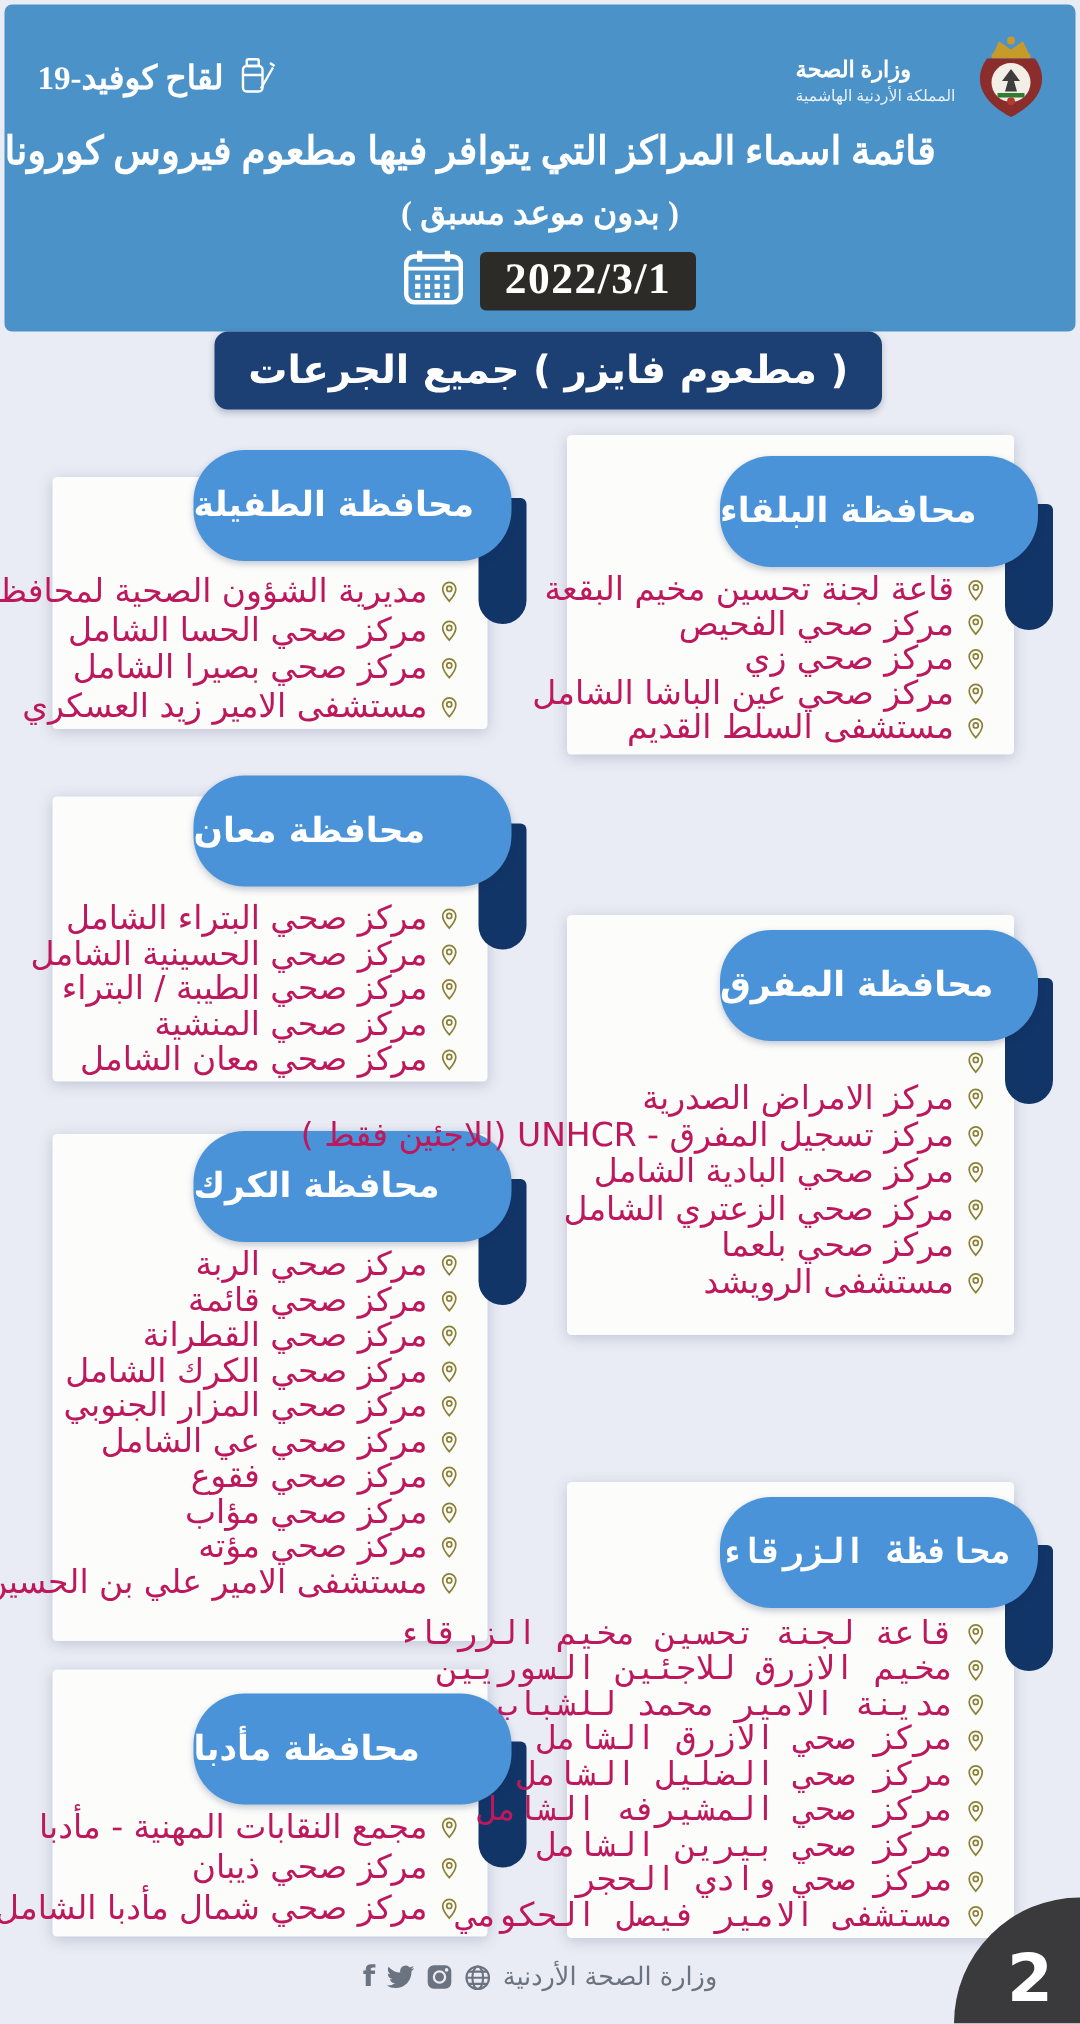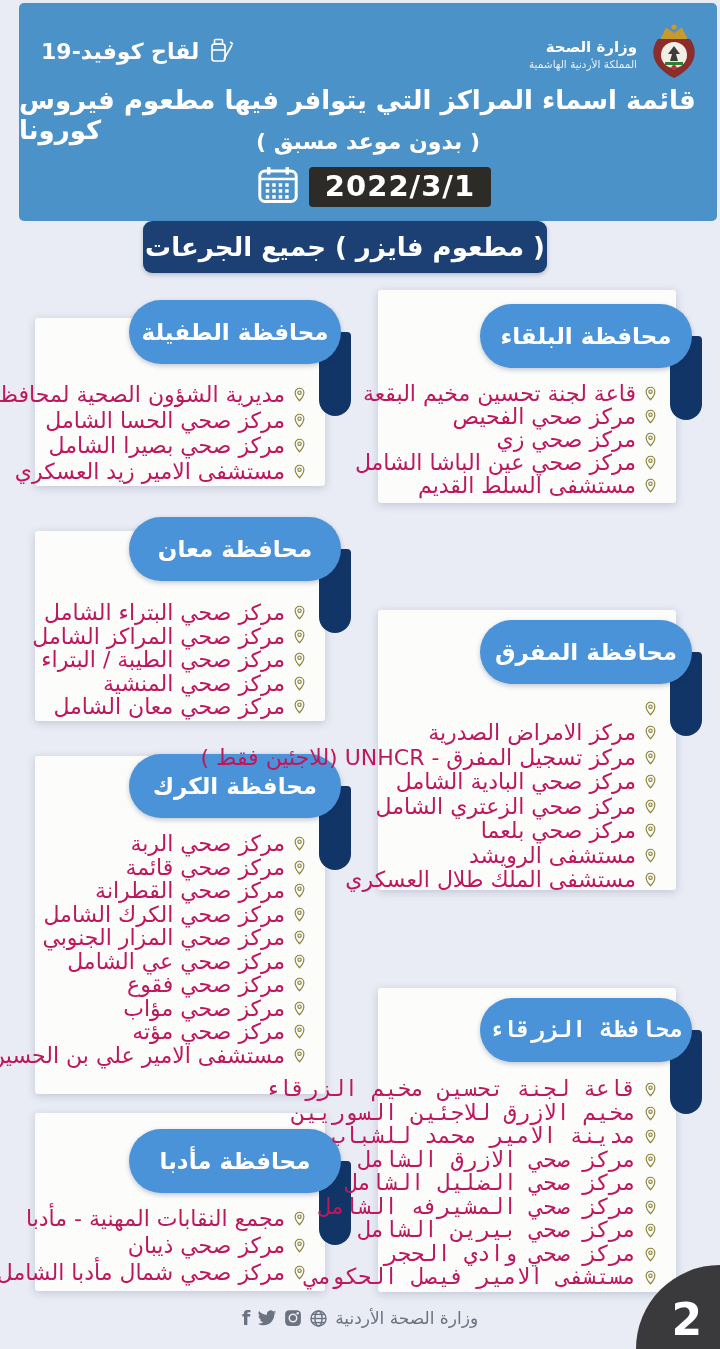--- a/index.html
+++ b/index.html
@@ -3,33 +3,33 @@
 <meta charset="utf-8">
 <style>
   * { margin:0; padding:0; box-sizing:border-box; }
   body {
     width:720px; height:1349px; position:relative; overflow:hidden;
     background:#e9ecf4;
     font-family:"DejaVu Sans", sans-serif;
   }
   
   .header {
-    position:absolute; left:19px; right:3px; top:3px; height:218px;
-    background:#4b92c8; border-radius:5px;
+    position:absolute; left:3px; right:3px; top:3px; height:218px;
+    background:#4b92c8; border-radius:5px;font-family:Liberation Serif, serif;
   }
   .covid-label {
     position:absolute; top:30px; left:22px;
     display:flex; align-items:center; gap:9px; direction:rtl;
     color:#fff; font-weight:bold; font-size:22px;
   }
   .ministry {
     position:absolute; top:18px; right:14px;
     display:flex; align-items:center; gap:8px; direction:rtl;
   }
-  .ministry-text { text-align:right; color:#fff; line-height:1.35; }
+  .ministry-text { text-align:left; color:#fff; line-height:1.35; }
   .ministry-name { font-size:15px; font-weight:bold; }
   .ministry-sub  { font-size:10.5px; opacity:.88; }
   .hdr-title {
     position:absolute; top:82px; left:0; right:0; text-align:left;
     color:#fff; font-size:26px; font-weight:bold;
   }
   .hdr-subtitle {
     position:absolute; top:126px; left:0; right:0; text-align:center;
     color:#fff; font-size:22px; font-weight:bold;
   }
@@ -37,42 +37,42 @@
     position:absolute; top:162px; left:0; right:0;
     display:flex; direction:ltr; justify-content:center; align-items:center; gap:10px;padding-left:12px;
   }
   .date-badge {
     direction:ltr; background:#2d2b28; color:#fff;
     font-size:29px; font-weight:bold; padding:2px 16px 4px; border-radius:4px;
     letter-spacing:1px;
   }
   
   .vaccine-banner {
-    position:absolute; left:143px; top:221px; width:404px; height:52px;
+    position:absolute; left:143px; top:221px; width:445px; height:52px;
     background:#1c3f74; border-radius:9px;
     display:flex; align-items:center; justify-content:center;
     color:#fff; font-size:26px; font-weight:bold;
     box-shadow:0 2px 4px rgba(20,40,80,.25);
   }
   
   .card {
     position:absolute; background:#fcfcfb; border-radius:3px;
     box-shadow:0 2px 9px rgba(100,110,145,.30);
   }
   .g0{left:35px;  top:318px;  width:290px; height:168px; --pt:64px; --lh:25.5px; --pill-top:-18px;}
   .g1{left:378px; top:290px;  width:298px; height:213px; --pt:92px; --lh:23px;   --pill-top:14px;}
   .g2{left:35px;  top:531px;  width:290px; height:190px; --pt:70px; --lh:23.5px; --pill-top:-14px;}
   .g3{left:378px; top:610px;  width:298px; height:280px; --pt:86px; --lh:24.5px; --pill-top:10px;}
   .g4{left:35px;  top:756px;  width:290px; height:338px;padding-left:47px; --pt:76px; --lh:23.5px; --pill-top:-2px;}
   .g5{left:378px; top:988px;  width:298px; height:304px;font-family:Liberation Mono, monospace; --pt:90px; --lh:23.5px; --pill-top:10px;}
   .g6{left:35px;  top:1113px; width:290px; height:178px; --pt:92px; --lh:27px;   --pill-top:16px;}
   .pill {
     position:absolute; top:var(--pill-top); right:-16px;
-    width:212px; height:64px; background:#4a93d8; border-radius:34px;
-    display:flex; align-items:center; justify-content:center;
+    width:212px; height:74px; background:#4a93d8; border-radius:34px;
+    display:flex; align-items:center; justify-content:flex-end;
     color:#fff; font-weight:bold; font-size:23px; z-index:2;
     box-shadow:0 2px 5px rgba(20,40,80,.25);
   }
   .tail {
     position:absolute; top:calc(var(--pill-top) + 32px); right:-26px;
     width:32px; height:84px; background:#123568;
     border-radius:4px 4px 16px 16px; z-index:1;
   }
   .centers {
     position:relative; z-index:3; padding:var(--pt) 18px 0 6px;
@@ -282,21 +282,21 @@
         </span>
         <span>مركز صحي البتراء الشامل</span>
       </div>
       <div class="center-item">
         <span class="pin">
           <svg width="15" height="15" viewBox="0 0 24 24" fill="none" stroke="#8b8033" stroke-width="1.8">
             <path d="M12 2C8.1 2 5 5.1 5 9c0 5.2 7 13 7 13s7-7.8 7-13c0-3.9-3.1-7-7-7z"></path>
             <circle cx="12" cy="9" r="2.7"></circle>
           </svg>
         </span>
-        <span>مركز صحي المراكز الشامل</span>
+        <span>مركز صحي الحسينية الشامل</span>
       </div>
       <div class="center-item">
         <span class="pin">
           <svg width="15" height="15" viewBox="0 0 24 24" fill="none" stroke="#8b8033" stroke-width="1.8">
             <path d="M12 2C8.1 2 5 5.1 5 9c0 5.2 7 13 7 13s7-7.8 7-13c0-3.9-3.1-7-7-7z"></path>
             <circle cx="12" cy="9" r="2.7"></circle>
           </svg>
         </span>
         <span>مركز صحي الطيبة / البتراء</span>
       </div>
@@ -381,29 +381,20 @@
         <span>مركز صحي بلعما</span>
       </div>
       <div class="center-item">
         <span class="pin">
           <svg width="15" height="15" viewBox="0 0 24 24" fill="none" stroke="#8b8033" stroke-width="1.8">
             <path d="M12 2C8.1 2 5 5.1 5 9c0 5.2 7 13 7 13s7-7.8 7-13c0-3.9-3.1-7-7-7z"></path>
             <circle cx="12" cy="9" r="2.7"></circle>
           </svg>
         </span>
         <span>مستشفى الرويشد</span>
-      </div>
-      <div class="center-item">
-        <span class="pin">
-          <svg width="15" height="15" viewBox="0 0 24 24" fill="none" stroke="#8b8033" stroke-width="1.8">
-            <path d="M12 2C8.1 2 5 5.1 5 9c0 5.2 7 13 7 13s7-7.8 7-13c0-3.9-3.1-7-7-7z"></path>
-            <circle cx="12" cy="9" r="2.7"></circle>
-          </svg>
-        </span>
-        <span>مستشفى الملك طلال العسكري</span>
       </div>
     </div>
 </section>
 
 <section class="card g4">
   <div class="tail"></div>
   <div class="pill">
       <span>محافظة الكرك</span>
     </div>
   <div class="centers">

